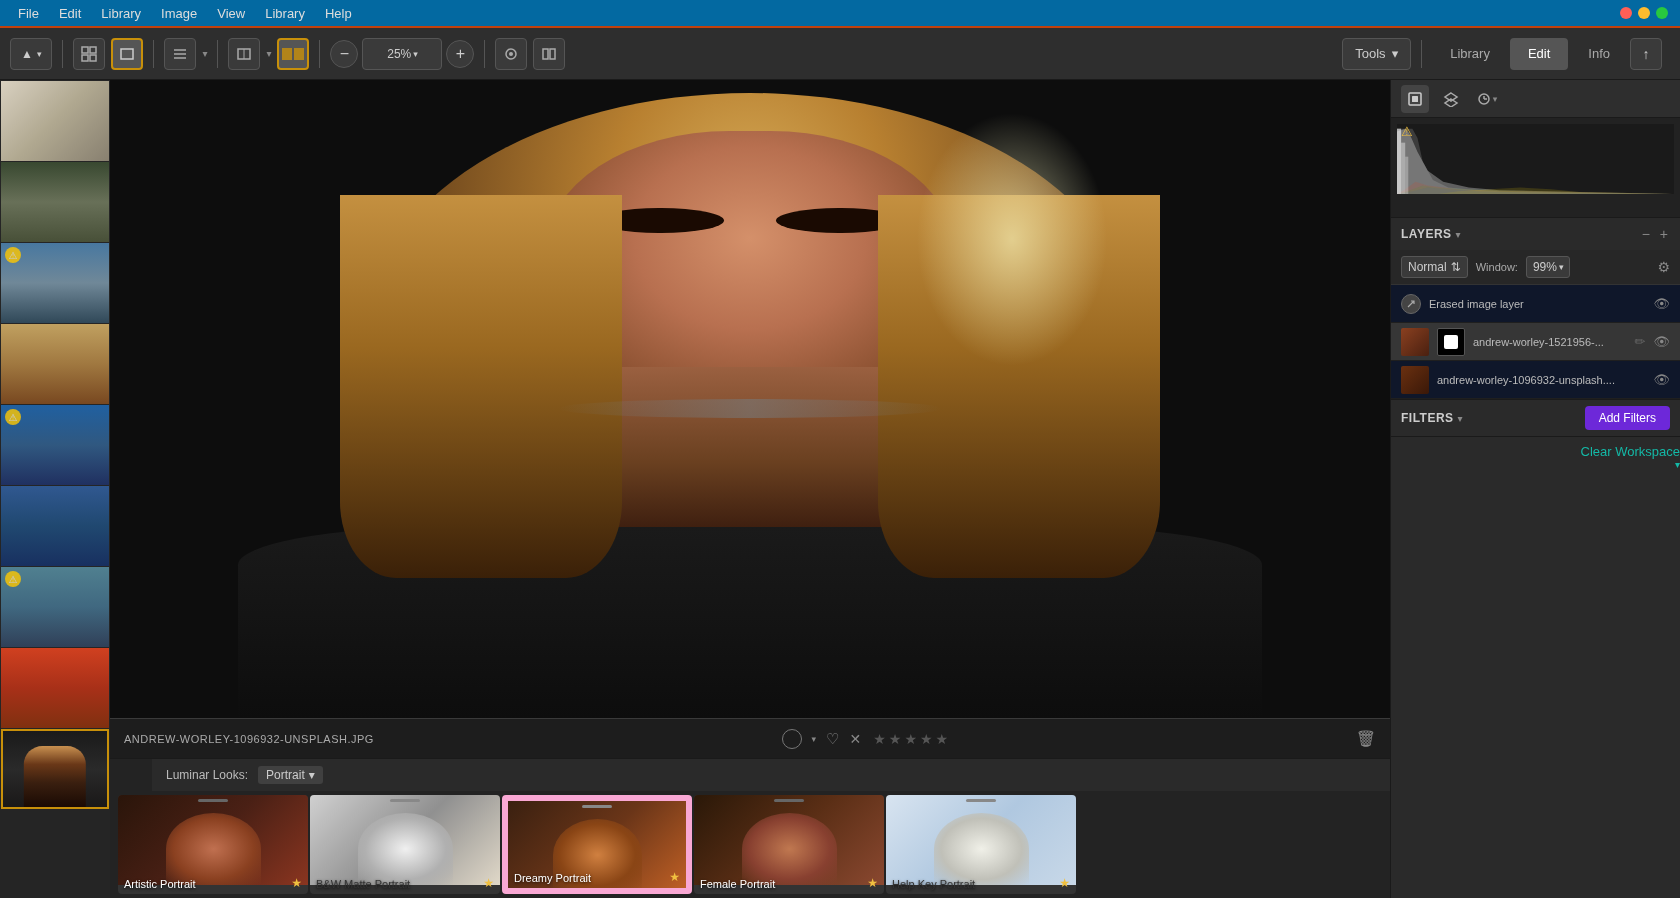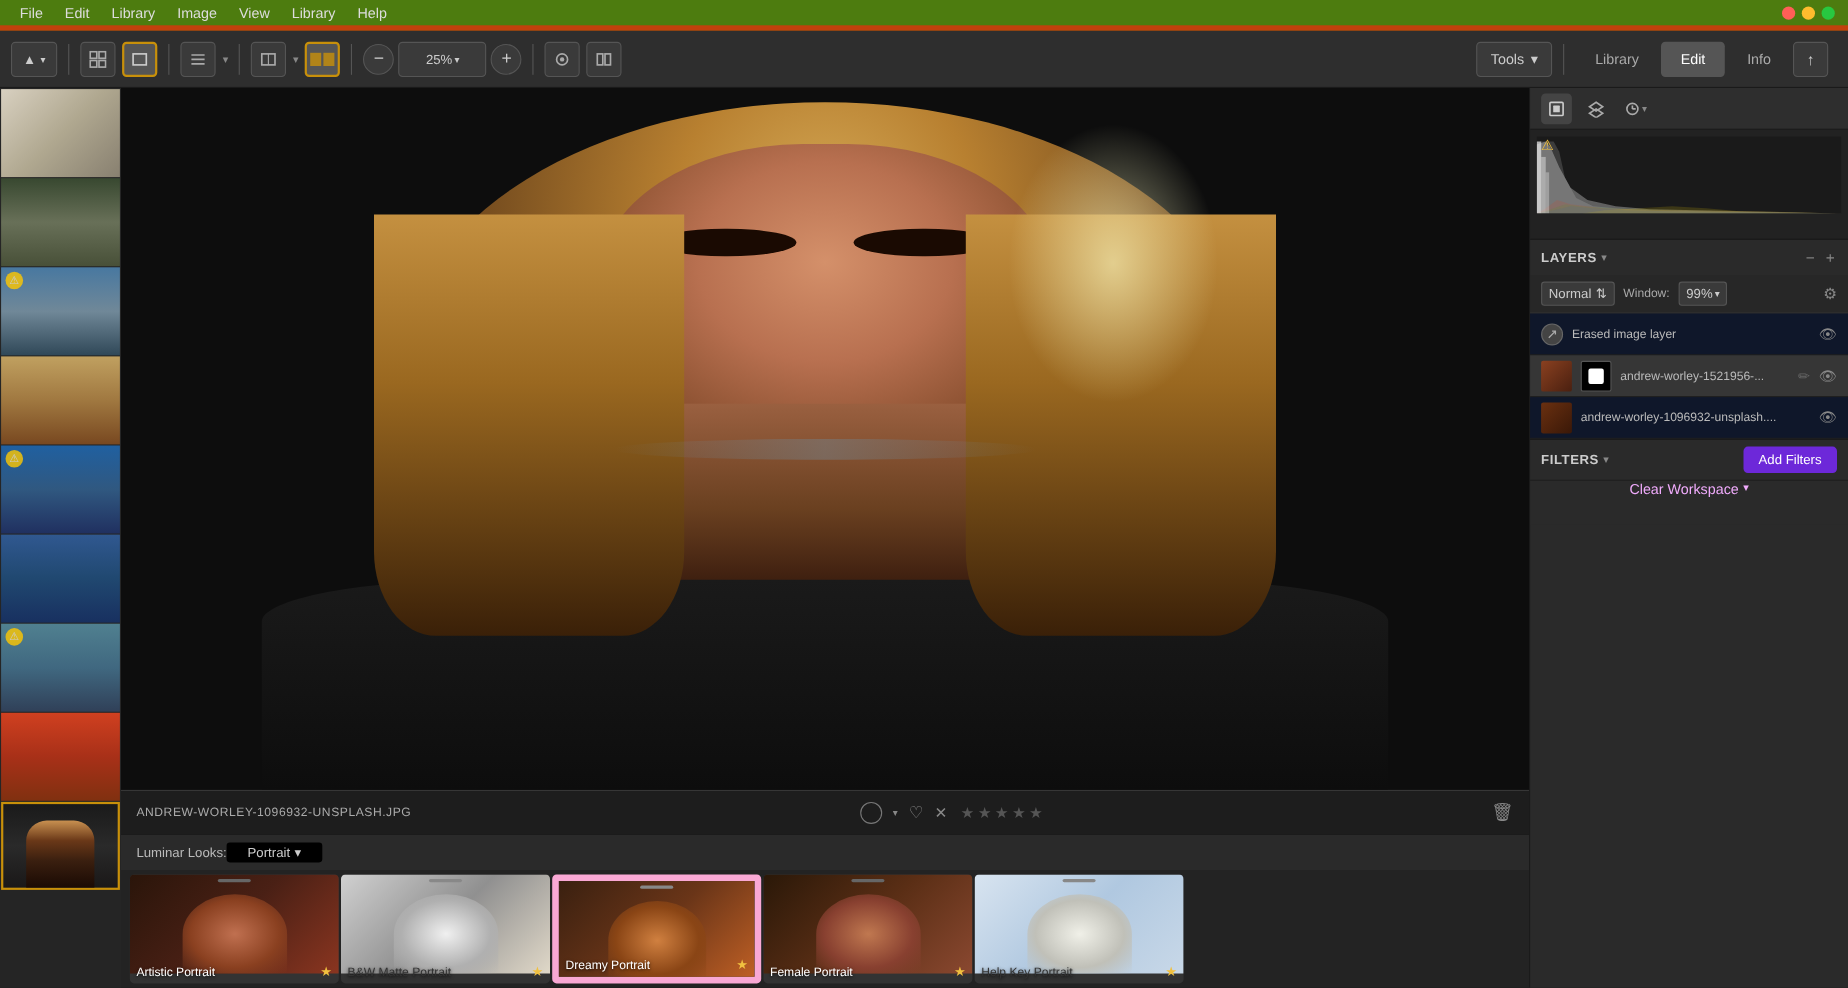--- a/index.html
+++ b/index.html
@@ -9,25 +9,25 @@
       background: #2a2a2a;
       font-family: -apple-system, BlinkMacSystemFont, 'Segoe UI', sans-serif;
       color: #ccc;
       overflow: hidden;
       font-size: 12px;
     }
 
     
     #menu-bar {
       height: 28px;
-      background: #4d7c0f;
+      background: #0369a1;
       display: flex;
       align-items: center;
       padding: 0 8px;
-      border-bottom: 5px solid #c2410c;
+      border-bottom: 2px solid #c2410c;
     }
     .menu-item {
       padding: 2px 10px;
       font-size: 13px;
       color: #ddd;
       cursor: pointer;
       border-radius: 3px;
     }
 
     
@@ -270,36 +270,38 @@
       background: #232323;
       border-top: 1px solid #1a1a1a;
       display: flex;
       flex-direction: column;
     }
     #looks-header {
       height: 32px;
       display: flex;
       align-items: center;
       padding: 0 14px;
+      gap: 10px;
       background: #2a2a2a;
+      margin-left: 42px;
     }
     .looks-label {
       color: #bbb;
       font-size: 12px;
     }
     .looks-category {
       display: flex;
       align-items: center;
       gap: 4px;
       color: #ccc;
       cursor: pointer;
       font-size: 12px;
-      padding: 2px 19px;
+      padding: 2px 8px;
       border-radius: 3px;
-      background: #000000;
+      background: #404040;
     }
     #looks-items {
       display: flex;
       flex: 1;
       gap: 2px;
       padding: 4px 8px;
       overflow-x: auto;
     }
     .look-item {
       width: 190px;
@@ -520,26 +522,27 @@
       padding: 5px 14px;
       font-size: 12px;
       cursor: pointer;
       margin-left: auto;
     }
 
     
     #clear-workspace {
       height: 40px;
       display: flex;
-      align-items: flex-start;
+      align-items: flex-end;
       justify-content: center;
       cursor: pointer;
-      color: #f0abfc;
+      color: #14b8a6;
       font-size: 13px;
       background: #2a2a2a;
+      flex-direction: column;
     }
 
     .save-luminar-look-btn {
       position: absolute;
       bottom: 6px;
       right: 10px;
       background: transparent;
       border: none;
       color: #aaa;
       font-size: 12px;

